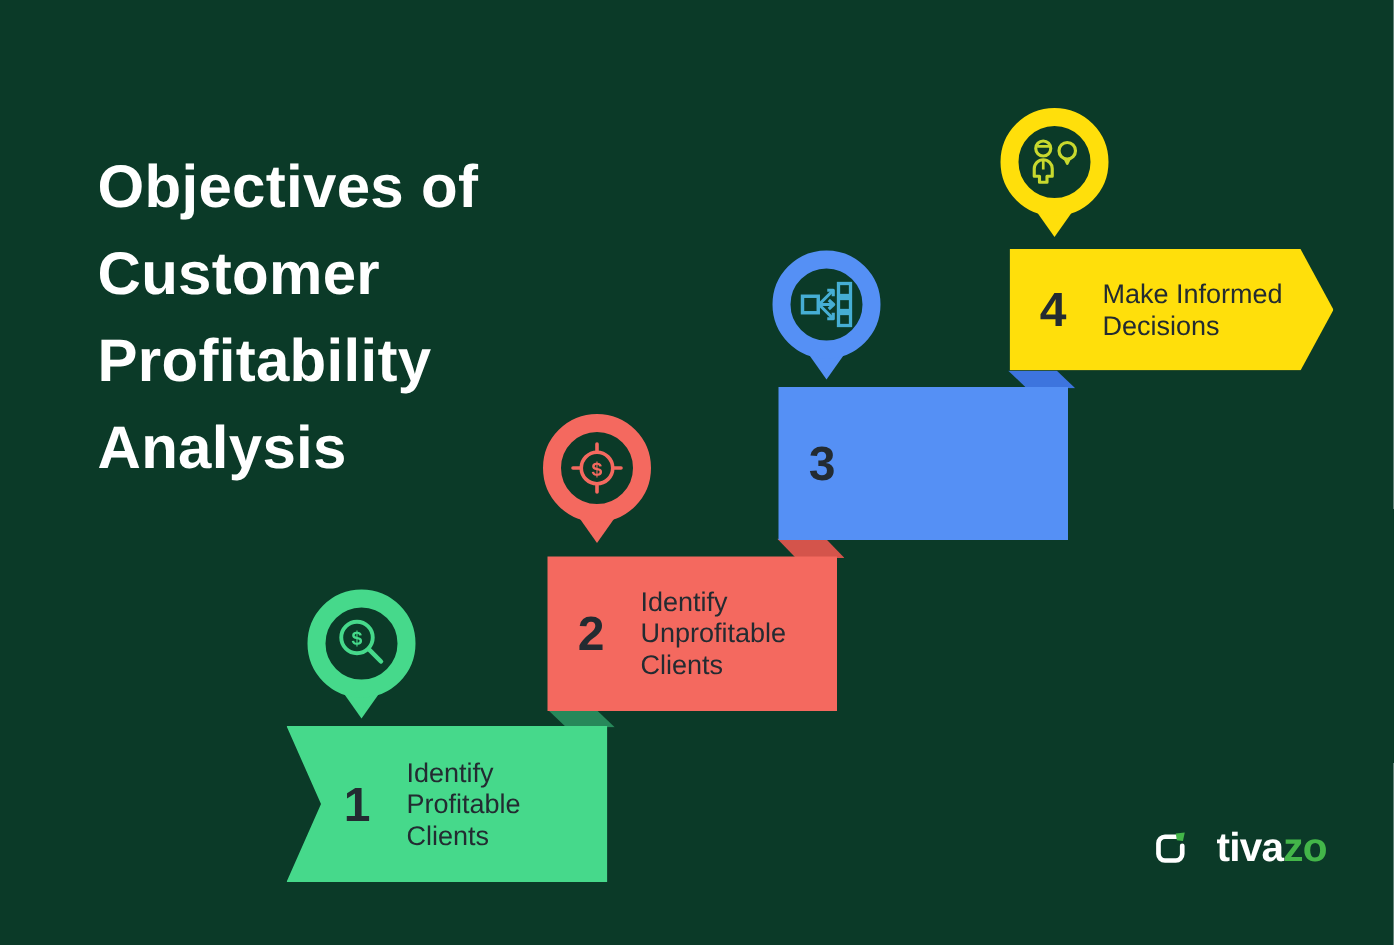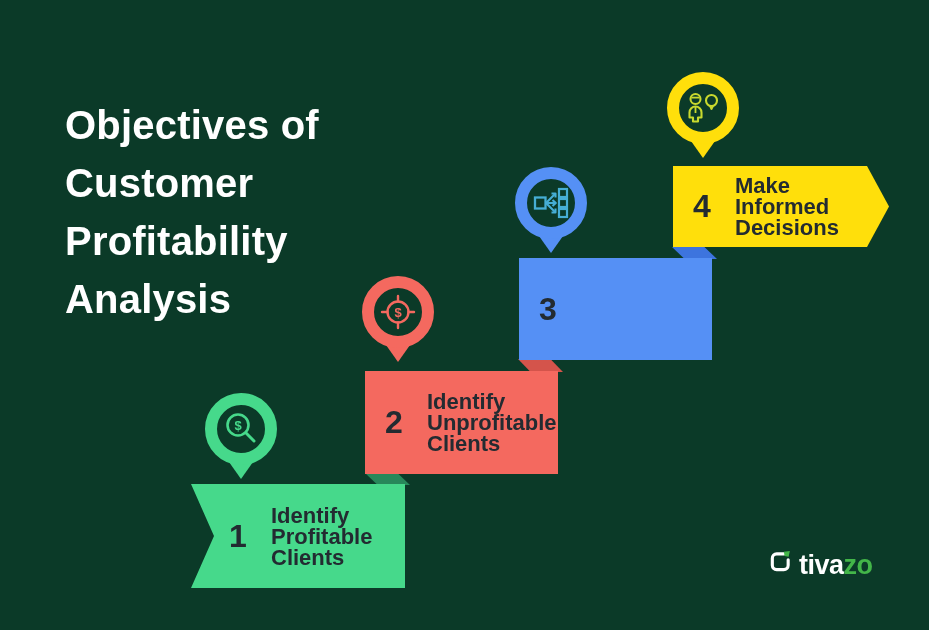--- a/index.html
+++ b/index.html
@@ -30,21 +30,21 @@
   .step-3{left:519px;top:258px;width:193px;height:102px;padding-left:14px;}
   .step-4{left:673px;top:166px;width:216px;height:81px;
           clip-path:polygon(0 0,194px 0,100% 50%,194px 100%,0 100%);
           padding-left:14px;}
   .step-number{
     width:30px;text-align:center;flex:none;
     font-size:32px;font-weight:700;color:#232b31;
   }
   .step-label{
     margin-left:18px;
-    font-size:22px;font-weight:700;line-height:21px;
+    font-size:18px;font-weight:400;line-height:21px;
     color:#232b31;white-space:pre-line;
   }
   
   .fold{
     position:absolute;
     clip-path:polygon(0 0,72% 0,100% 100%,28% 100%);
   }
   .fold-1{left:365px;top:473px;width:45px;height:12px;}
   .fold-2{left:518px;top:359px;width:45px;height:13px;}
   .fold-3{left:672px;top:247px;width:45px;height:12px;}
@@ -63,21 +63,21 @@
     border-left:12px solid transparent;border-right:12px solid transparent;
     border-top:17px solid #ccc;
   }
   .pin-icon{
     position:absolute;left:16px;top:16px;width:40px;height:40px;
   }
   .pin-icon svg{display:block;width:40px;height:40px;}
   
   .logo{
     position:absolute;left:768px;top:550px;
-    display:flex;align-items:flex-start;gap:7px;
+    display:flex;align-items:center;gap:19px;
   }
   .logo-text{
     font-size:27px;font-weight:700;letter-spacing:-0.5px;
     color:#ffffff;
   }
   .logo-text .green{color:#43b649;}
 </style>
 </head>
 <body>
 

